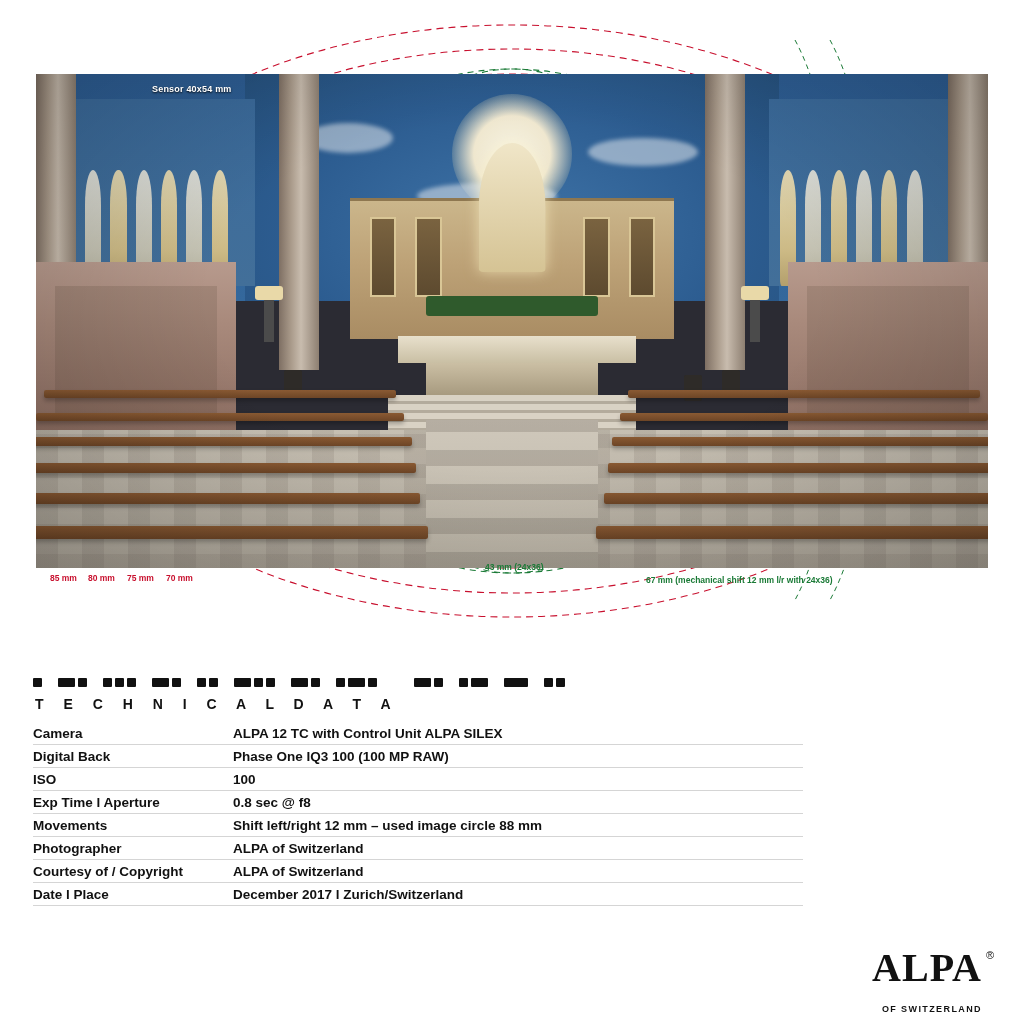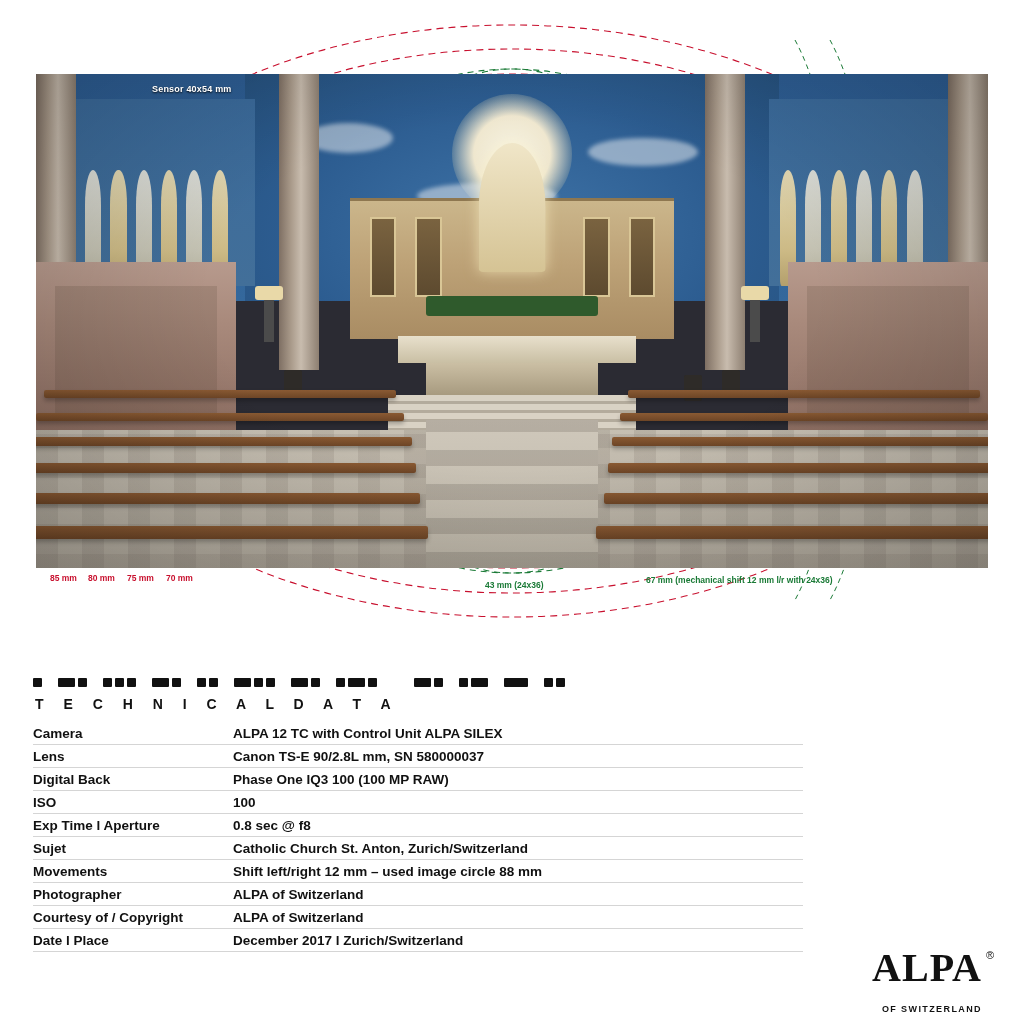--- a/index.html
+++ b/index.html
@@ -442,21 +442,21 @@
 
     <div class="vignette"></div>
   </div>
 
   <div id="sensor-label">Sensor 40x54 mm</div>
 
   <div class="arc-label lbl-red" style="left:50px;  top:573px;">85 mm</div>
   <div class="arc-label lbl-red" style="left:88px;  top:573px;">80 mm</div>
   <div class="arc-label lbl-red" style="left:127px; top:573px;">75 mm</div>
   <div class="arc-label lbl-red" style="left:166px; top:573px;">70 mm</div>
-  <div class="arc-label lbl-green" style="left:485px; top:580px;">43 mm (24x36)</div>
+  <div class="arc-label lbl-green" style="left:485px; top:562px;">43 mm (24x36)</div>
   <div class="arc-label lbl-green" style="left:646px; top:575px;">67 mm (mechanical shift 12 mm l/r with 24x36)</div>
 </div>
 
 <div id="tech">
 
   <div id="tech-heading">
     <div id="dotrow">
       <span class="dot"></span>
       <span class="gap"></span>
       <span class="dot wide"></span>
@@ -497,38 +497,30 @@
     <div id="letterrow">T E C H N I C A L      D A T A</div>
   </div>
 
   <table class="tech-table">
     <tbody>
       <tr>
         <td class="k">Camera</td>
         <td class="v">ALPA 12 TC with Control Unit ALPA SILEX</td>
       </tr>
       <tr>
-        <td class="k">Lens</td>
-        <td class="v">Canon TS-E 90/2.8L mm, SN 580000037</td>
-      </tr>
-      <tr>
         <td class="k">Digital Back</td>
         <td class="v">Phase One IQ3 100 (100 MP RAW)</td>
       </tr>
       <tr>
         <td class="k">ISO</td>
         <td class="v">100</td>
       </tr>
       <tr>
         <td class="k">Exp Time l Aperture</td>
         <td class="v">0.8 sec @ f8</td>
-      </tr>
-      <tr>
-        <td class="k">Sujet</td>
-        <td class="v">Catholic Church St. Anton, Zurich/Switzerland</td>
       </tr>
       <tr>
         <td class="k">Movements</td>
         <td class="v">Shift left/right 12 mm  – used image circle 88 mm</td>
       </tr>
       <tr>
         <td class="k">Photographer</td>
         <td class="v">ALPA of Switzerland</td>
       </tr>
       <tr>

